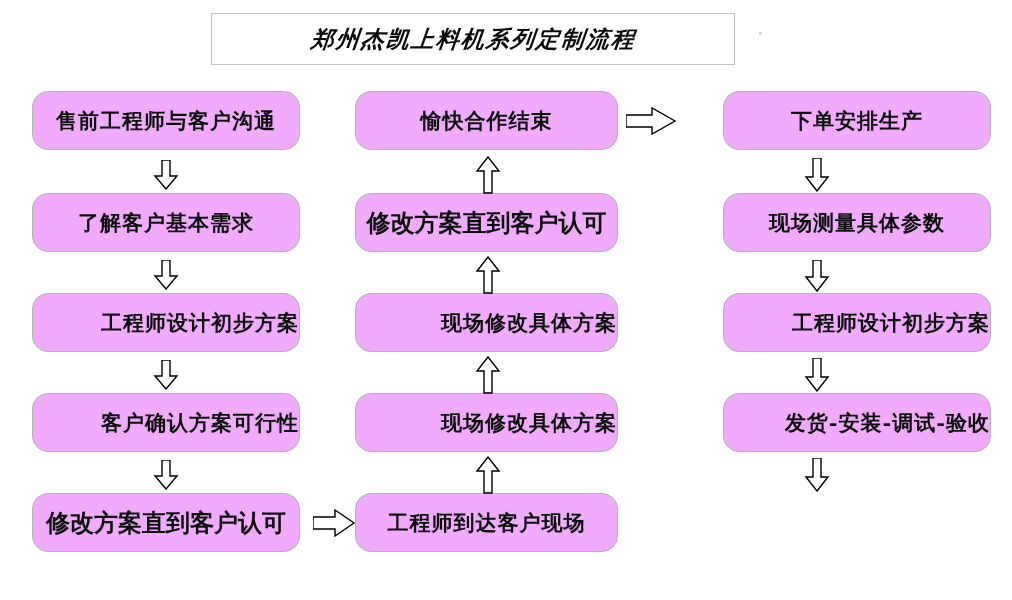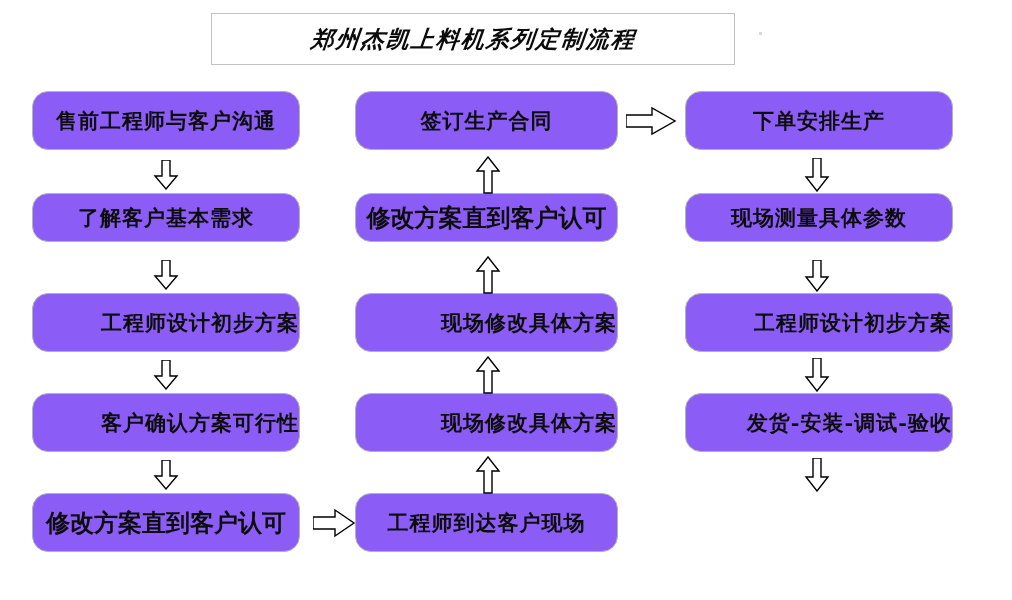--- a/index.html
+++ b/index.html
@@ -55,21 +55,21 @@
     height: 3px;
     background: #d8d8d8;
   }
 
   
   .node {
     position: absolute;
     box-sizing: border-box;
     border: 1px solid #b4b4b4;
     border-radius: 16px;
-    background: #8b5cf6;
+    background: #f0abfc;
     display: flex;
     align-items: center;
     justify-content: center;
   }
   .node-label {
     font-family: "DejaVu Serif", "Liberation Serif", serif;
     font-size: 21px;
     font-weight: 700;
     color: #0d0d0d;
     white-space: nowrap;
@@ -77,24 +77,24 @@
     line-height: 1;
   }
   .node.tight .node-label {
     letter-spacing: 0px;
     font-size: 24px;
   }
 
   
   .col-left   { left: 32px;  width: 268px; }
   .col-mid    { left: 355px; width: 263px; }
-  .col-right  { left: 685px; width: 268px; }
+  .col-right  { left: 723px; width: 268px; }
 
   .row1 { top: 91px;  height: 59px; }
-  .row2 { top: 193px; height: 49px; }
+  .row2 { top: 193px; height: 59px; }
   .row3 { top: 293px; height: 59px; justify-content: flex-end; }
   .row4 { top: 393px; height: 59px; justify-content: flex-end; }
   .row5 { top: 493px; height: 59px; }
 
   
   .arrow {
     position: absolute;
   }
   .arrow svg { display: block; }
 </style>
@@ -118,21 +118,21 @@
     <span class="node-label">工程师设计初步方案</span>
   </div>
   <div class="node col-left row4">
     <span class="node-label">客户确认方案可行性</span>
   </div>
   <div class="node col-left row5 tight">
     <span class="node-label">修改方案直到客户认可</span>
   </div>
 
   <div class="node col-mid row1">
-    <span class="node-label">签订生产合同</span>
+    <span class="node-label">愉快合作结束</span>
   </div>
   <div class="node col-mid row2 tight">
     <span class="node-label">修改方案直到客户认可</span>
   </div>
   <div class="node col-mid row3">
     <span class="node-label">现场修改具体方案</span>
   </div>
   <div class="node col-mid row4">
     <span class="node-label">现场修改具体方案</span>
   </div>

